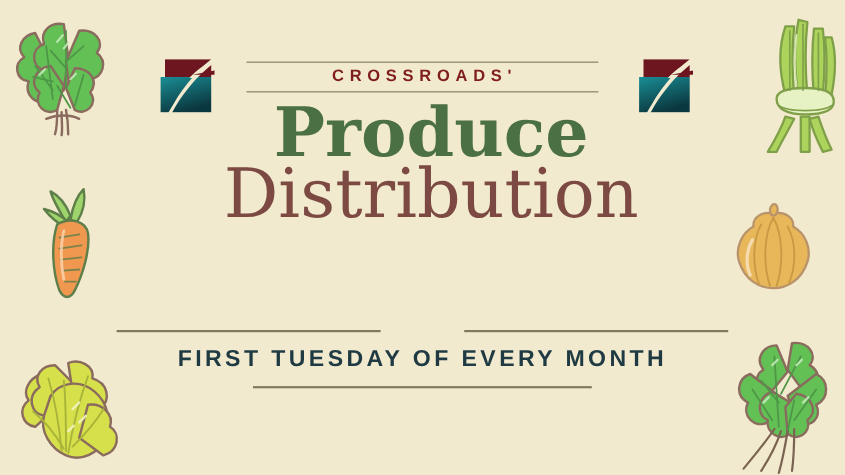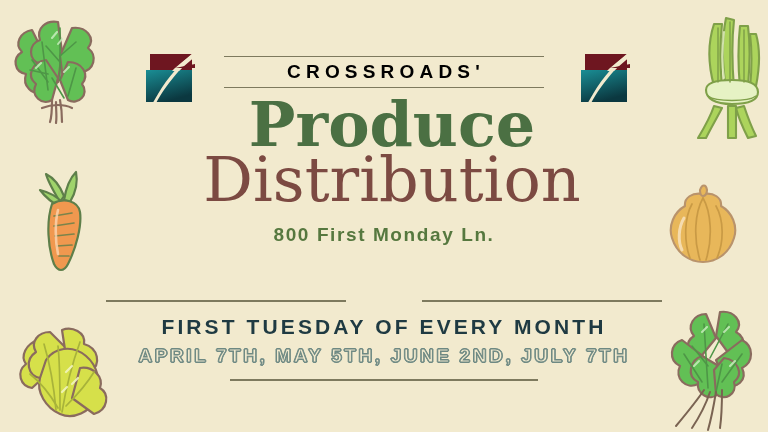--- a/index.html
+++ b/index.html
@@ -69,23 +69,23 @@
     flex-direction: column;
   }
   .eyebrow-rule {
     width: 100%;
     height: 1px;
     background: #7E7A5E;
   }
   .eyebrow-text {
     font-family: "Liberation Sans", sans-serif;
     font-weight: bold;
-    font-size: 19px;
+    font-size: 15px;
     letter-spacing: 5.2px;
-    color: #000000;
+    color: #7f1d1d;
     padding: 5px 0 6px 4px;
     line-height: 1;
     white-space: nowrap;
   }
 
   
   .headline {
     margin-top: 8px;
     text-align: center;
     line-height: 0.92;
@@ -371,28 +371,26 @@
       <div class="eyebrow-text">CROSSROADS'</div>
       <div class="eyebrow-rule"></div>
     </div>
 
     <div class="headline">
       <span class="headline-line1">Produce</span>
       <span class="headline-line2">Distribution</span>
     </div>
 
     <div class="venue">
-      <div>800 First Monday Ln.</div>
     </div>
 
   </div>
 
   <div class="band">
     <div class="band-rules">
       <div class="band-rule left"></div>
       <div class="band-rule right"></div>
     </div>
     <div class="band-headline">FIRST TUESDAY OF EVERY MONTH</div>
-    <div class="band-dates">APRIL 7TH, MAY 5TH, JUNE 2ND, JULY 7TH</div>
     <div class="band-rule-bottom"></div>
   </div>
 
 </div>
 
 </body></html>

